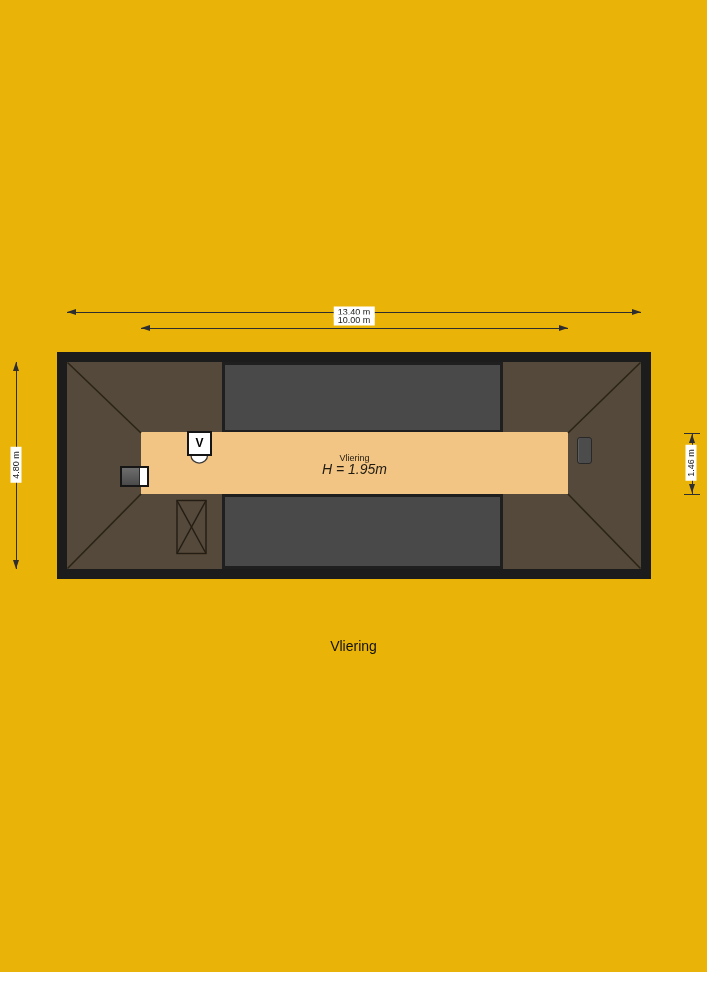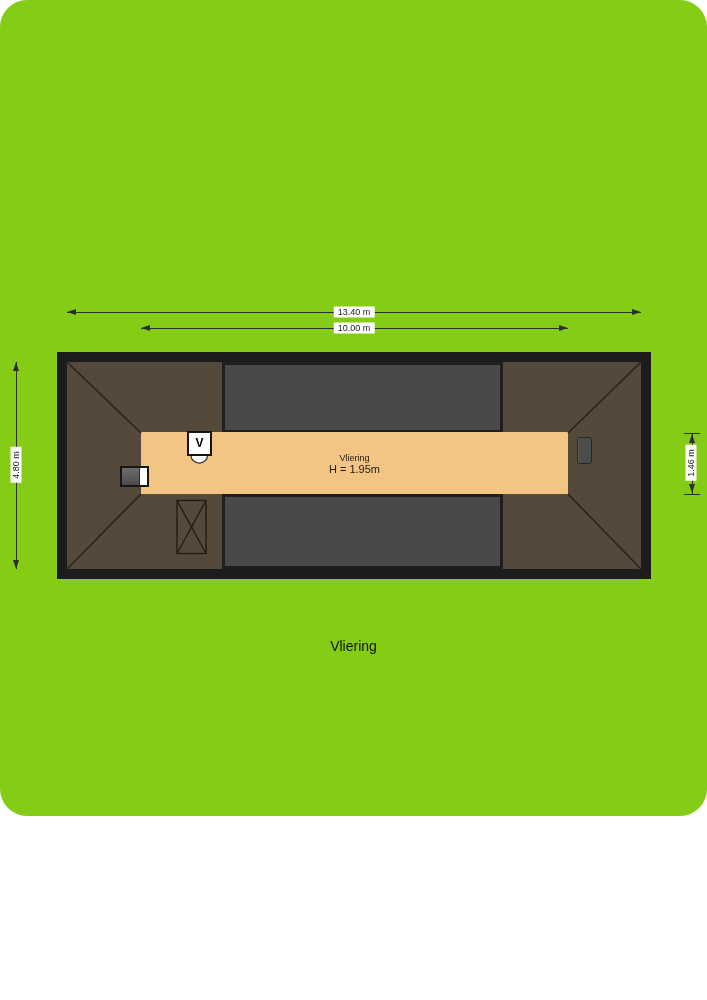--- a/index.html
+++ b/index.html
@@ -1,18 +1,18 @@
 <!DOCTYPE html>
 <html><head>
 <meta charset="utf-8">
 <style>
   * { margin:0; padding:0; box-sizing:border-box; }
   html,body { background:#ffffff; }
   body { font-family:"Liberation Sans", sans-serif; color:#1a1a1a; }
-  .canvas { position:relative; width:707px; height:816px; background:#84cc16; overflow:hidden;border-radius:27px; }
+  .canvas { position:relative; width:707px; height:972px; background:#eab308; overflow:hidden; }
 
   
   .dim-line-h { position:absolute; height:1px; background:#2e2e2e; }
   .dim-line-v { position:absolute; width:1px; background:#2e2e2e; }
   .dim-label { position:absolute; transform:translate(-50%,-50%); background:#ffffff;
                padding:0 4px; font-size:9px; line-height:11px; white-space:nowrap; color:#1a1a1a; }
   .dim-label.rot { transform:translate(-50%,-50%) rotate(-90deg); }
   .arr { position:absolute; width:0; height:0; }
   .arr-left  { border-top:3px solid transparent; border-bottom:3px solid transparent; border-right:9px solid #2e2e2e; }
   .arr-right { border-top:3px solid transparent; border-bottom:3px solid transparent; border-left:9px solid #2e2e2e; }
@@ -22,21 +22,21 @@
 
   
   .plan-frame { position:absolute; left:57px; top:352px; width:594px; height:227px;
                 background:#54493a; border:10px solid #1c1c1c; }
   .dormer { position:absolute; left:222px; width:281px; background:#494949; border:3px solid #1f1f1f; }
   .dormer-top { top:362px; height:71px; }
   .dormer-bottom { top:494px; height:75px; }
   .floor-strip { position:absolute; left:141px; top:432px; width:427px; height:62px; background:#f2c584;
                  display:flex; flex-direction:column; align-items:center; justify-content:center; }
   .room-name { font-size:9px; line-height:12px; color:#201a12; }
-  .room-height { font-size:11px; line-height:11px; color:#201a12; }
+  .room-height { font-size:14px; line-height:11px; color:#201a12;font-style:italic; }
 
   .vent-box { position:absolute; left:187px; top:431px; width:25px; height:25px; background:#ffffff;
               border:2px solid #151515; text-align:center; font-weight:bold; font-size:12px;
               line-height:20px; color:#000; z-index:3; }
   .duct-box { position:absolute; left:120px; top:466px; width:29px; height:21px;
               border:2px solid #161616; display:flex; z-index:3; background:#ffffff; }
   .duct-gray { width:18px; height:100%; background:linear-gradient(#6d6d6d,#4b4b4b); border-right:1px solid #2a2a2a; }
   .duct-white { flex:1; background:#ffffff; }
   .chimney-box { position:absolute; left:577px; top:437px; width:15px; height:27px; background:#4c4c4c;
                  border:1.5px solid #282828; border-radius:3px; box-shadow:inset 1px 0 0 #5e5e5e; }
@@ -56,21 +56,21 @@
     <div class="dim-line-h" style="left:67px; top:312px; width:574px;"></div>
     <span class="arr arr-left" style="left:67px;  top:309px;"></span>
     <span class="arr arr-right" style="left:632px; top:309px;"></span>
     <span class="dim-label" style="left:354px; top:312px;">13.40 m</span>
   </div>
 
   <div>
     <div class="dim-line-h" style="left:141px; top:328px; width:427px;"></div>
     <span class="arr arr-left" style="left:141px; top:325px;"></span>
     <span class="arr arr-right" style="left:559px; top:325px;"></span>
-    <span class="dim-label" style="left:354px; top:328px;">10.00 m</span>
+    <span class="dim-label" style="left:354px; top:320px;">10.00 m</span>
   </div>
 
   <div>
     <div class="dim-line-v" style="left:16px; top:362px; height:207px;"></div>
     <span class="arr arr-up" style="left:13px; top:362px;"></span>
     <span class="arr arr-down" style="left:13px; top:560px;"></span>
     <span class="dim-label rot" style="left:16px; top:465px;">4.80 m</span>
   </div>
 
   <div>

